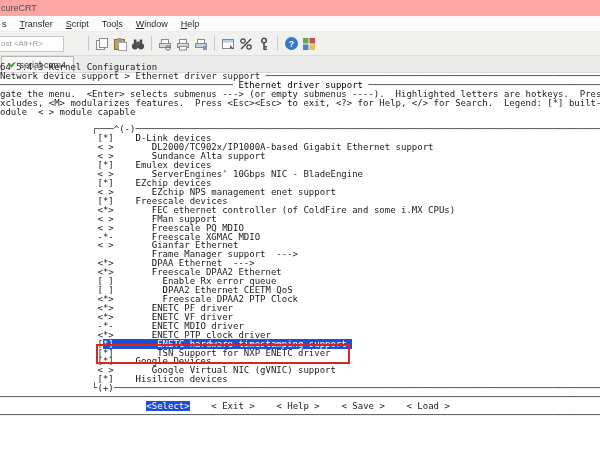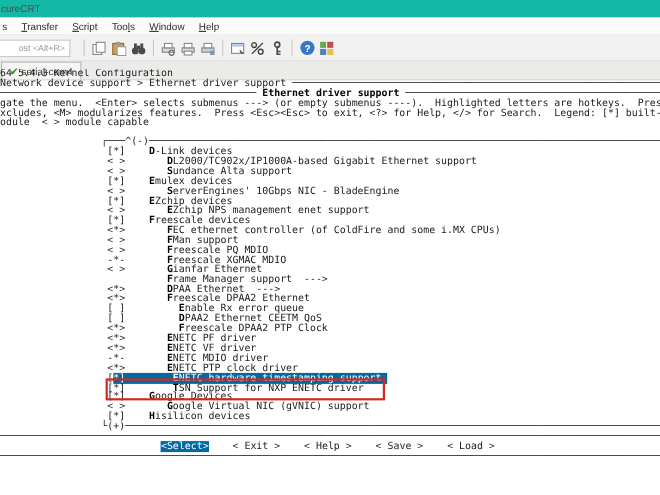--- a/index.html
+++ b/index.html
@@ -1,31 +1,31 @@
 <!DOCTYPE html>
 <html><head>
 <meta charset="utf-8">
 <style>
   *{margin:0;padding:0;box-sizing:border-box}
   html,body{width:600px;height:450px;overflow:hidden}
   body{position:relative;background:#fff;font-family:"Liberation Sans",sans-serif}
-  .titlebar{height:16px;background:#14b8a6;font-size:9px;color:#4d4d4d;padding:3px 0 0 1px}
+  .titlebar{height:16px;background:#fca5a5;font-size:9px;color:#4d4d4d;padding:3px 0 0 1px}
   .menubar{height:16px;background:#fbfbfb;font-size:9px;color:#2b2b2b;display:flex;align-items:center;gap:13px;padding-left:2px;border-bottom:1px solid #ececec}
   .menubar span u{text-decoration:underline}
   .toolbar{height:24px;background:#f1f1f0;border-bottom:1px solid #dcdcdc;display:flex;align-items:center}
-  .hostbox{width:64px;height:16px;background:#fff;border:1px solid #c6c6c6;border-left:none;font-size:8px;color:#9a9a9a;line-height:14px;white-space:nowrap;overflow:hidden;padding-left:17px;margin-right:8px}
+  .hostbox{width:64px;height:16px;background:#fff;border:1px solid #c6c6c6;border-left:none;font-size:8px;color:#9a9a9a;line-height:14px;white-space:nowrap;overflow:hidden;padding-left:1px;margin-right:20px}
   .tsep{width:1px;height:15px;background:#c9c9c9;margin:0 4px}
   .ticon{width:18px;height:17px;display:flex;align-items:center;justify-content:center}
   .tabbar{height:17px;background:#ebebea;border-bottom:1px solid #d8d8d8;display:flex;align-items:flex-end}
   .tab{height:16px;background:#f6f6f5;border:1px solid #b5b5b5;border-bottom:none;font-size:9px;color:#333;display:flex;align-items:center;gap:3px;padding:0 7px;margin-left:1px}
   .check{color:#2f9e2f;font-size:9px;font-weight:bold}
   #terminal{position:absolute;left:0;top:63px;width:600px;font-family:"DejaVu Sans Mono",monospace;font-size:9px;line-height:8.93px;color:#1b1b1b;white-space:pre;overflow:hidden}
   .tl{height:8.93px;white-space:pre;overflow:visible}
-  .tl b{font-weight:bold;color:#000}
-  .inv{background:#0369a1;color:#fff}
+  .tl b{font-weight:normal;color:#000}
+  .inv{background:#1d4ed8;color:#fff}
   .inv b{color:#fff}
   .annotation{position:absolute;left:96px;top:344px;width:254px;height:20px;border:2px solid #d9261c;pointer-events:none;z-index:5}
 </style>
 </head>
 <body>
 
 <div class="titlebar">
   <span>cureCRT</span>
 </div>
 

